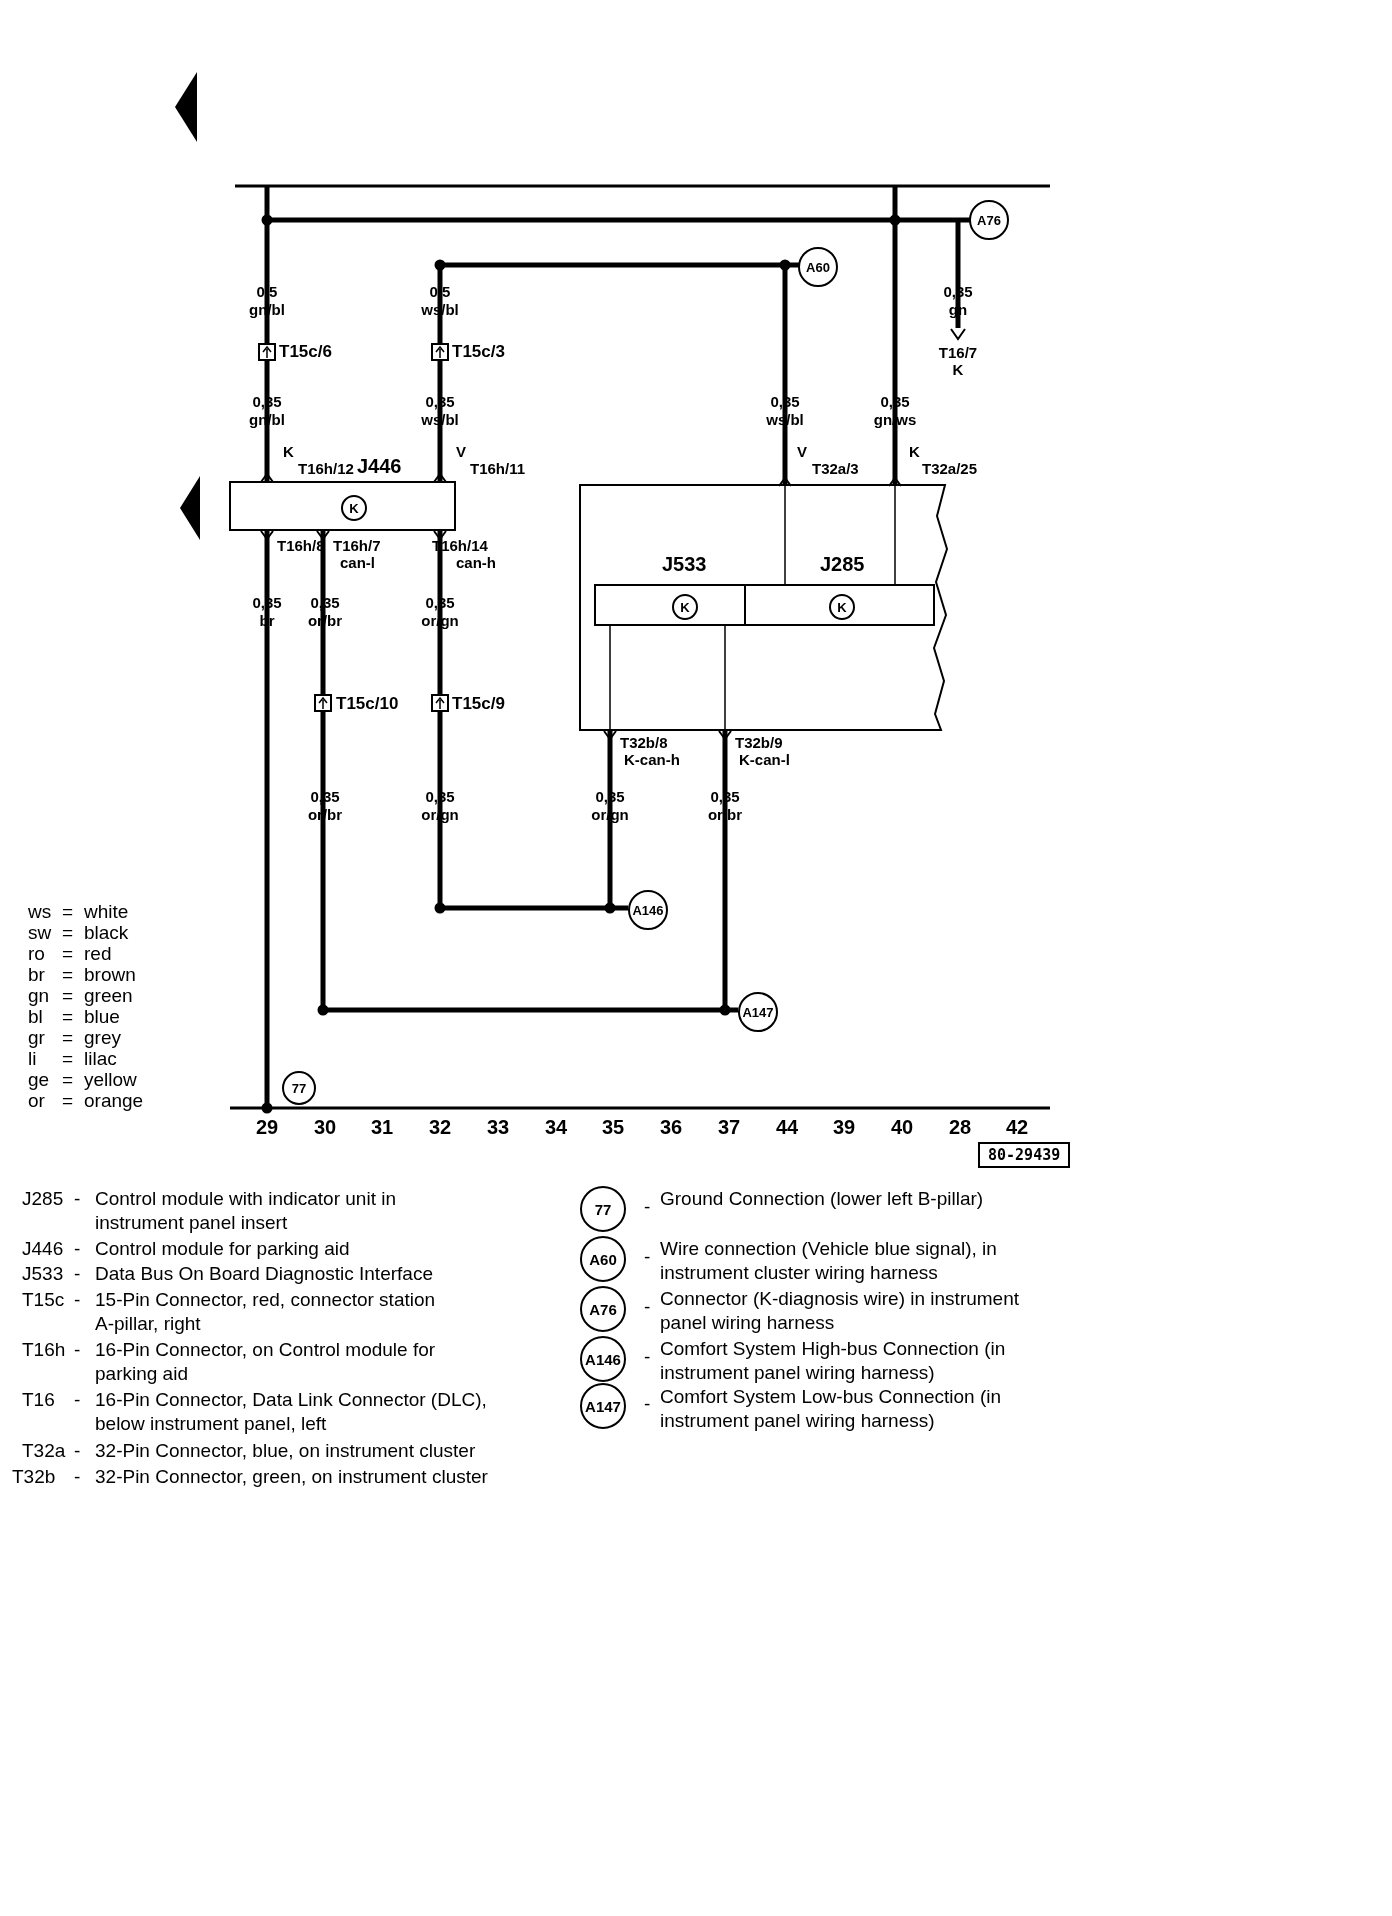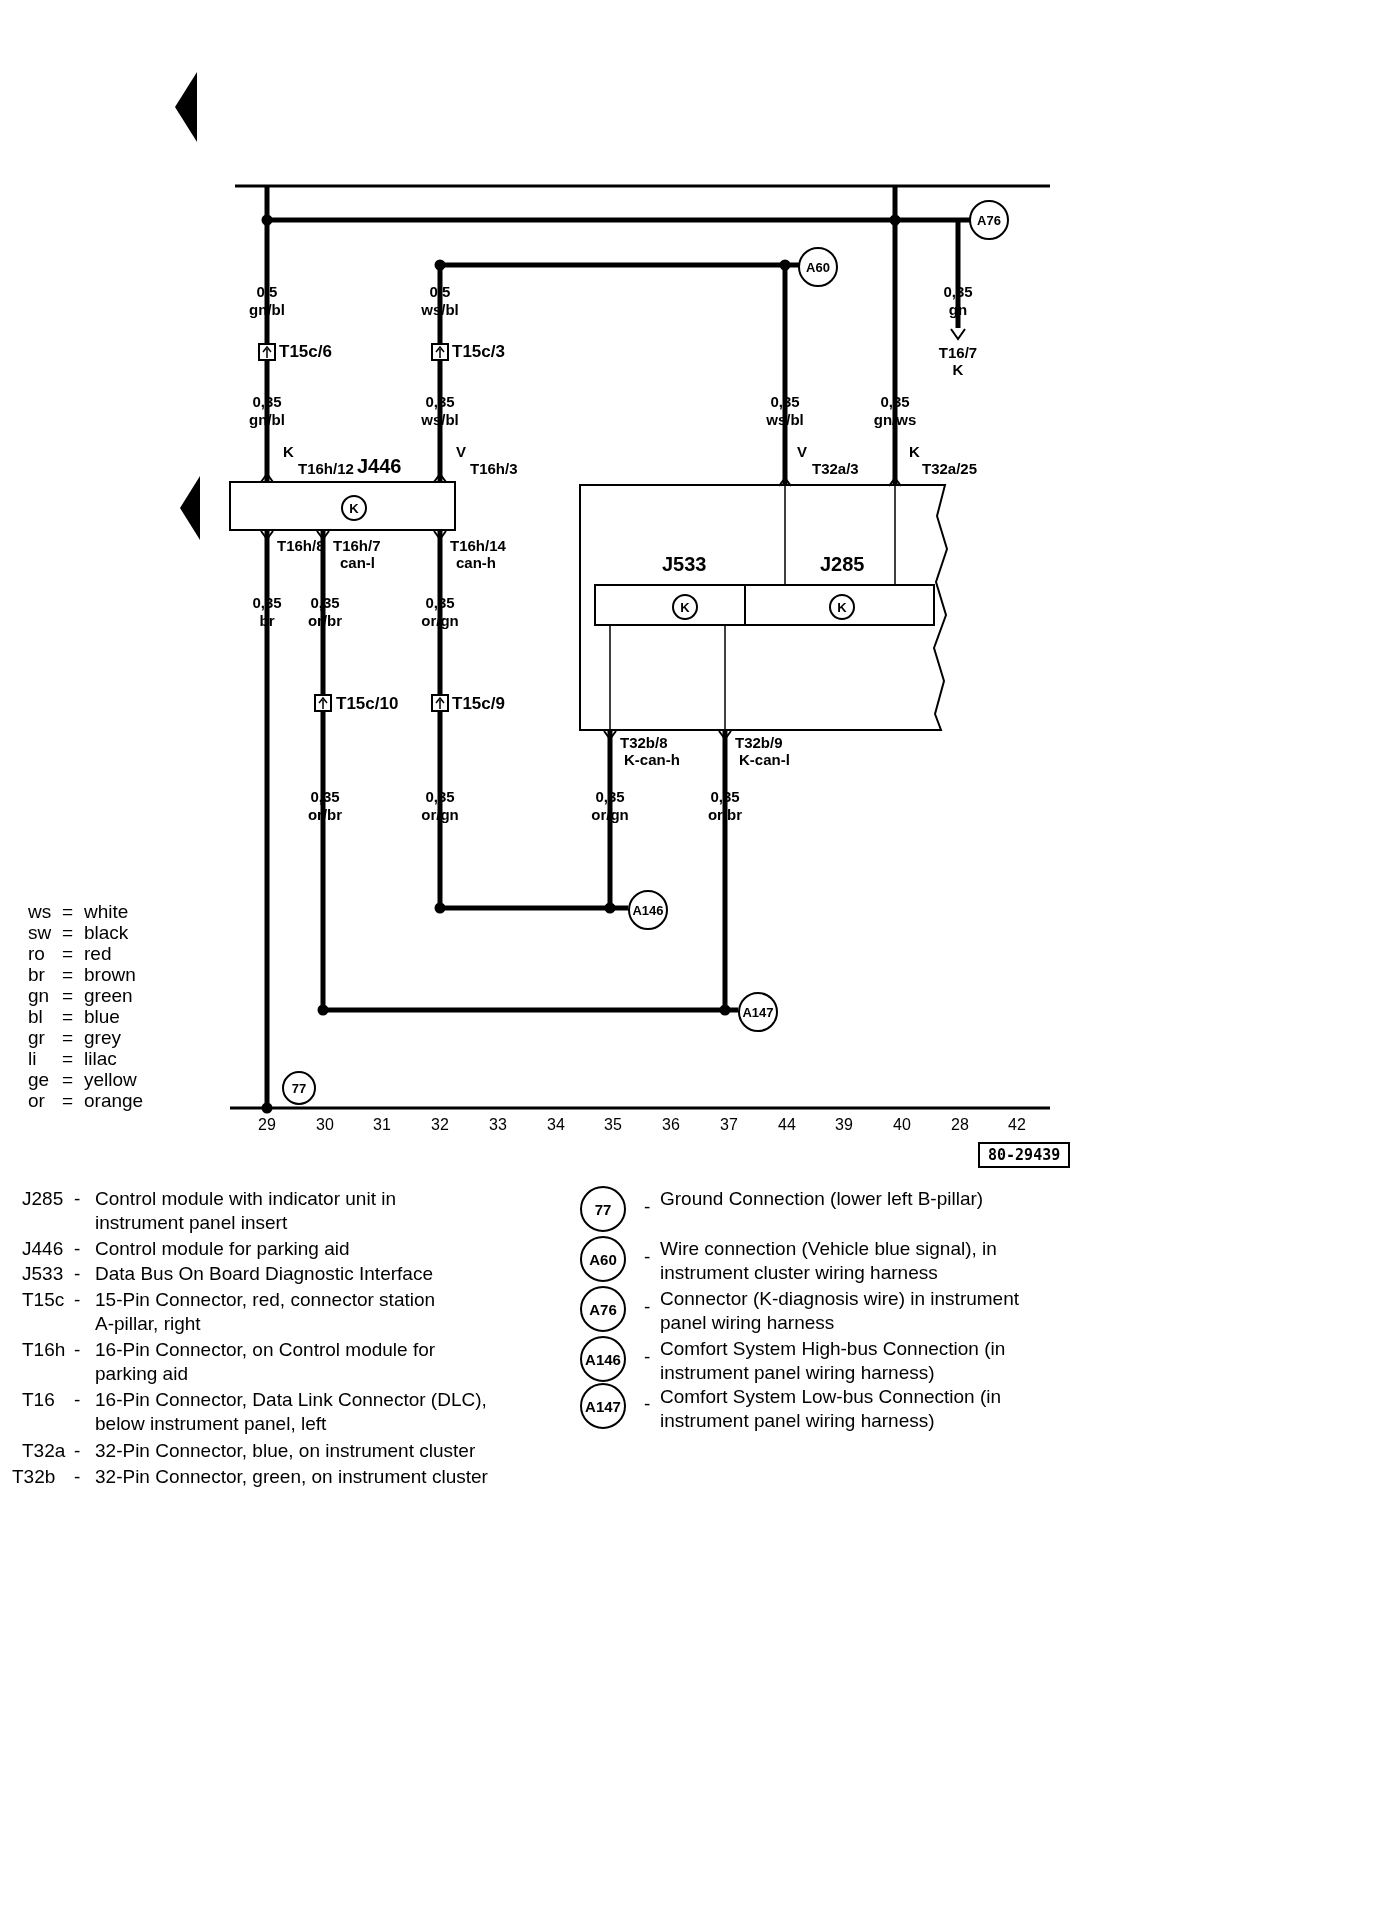--- a/index.html
+++ b/index.html
@@ -14,21 +14,21 @@
   .ctr { transform:translateX(-50%); text-align:left; }
   .conn{ position:absolute; font-size:17px; font-weight:bold; white-space:nowrap; }
   .comp{ position:absolute; font-size:20px; font-weight:bold; white-space:nowrap; }
   .kc  { position:absolute; width:22px; height:22px; border:2px solid #000; border-radius:50%;
          background:#fff; display:flex; align-items:center; justify-content:center;
          font-size:13px; font-weight:bold; }
   .node{ position:absolute; border:2px solid #000; border-radius:50%; background:#fff;
          display:flex; align-items:center; justify-content:center; font-size:13px; font-weight:bold; }
   .n36 { width:36px; height:36px; }
   .n30 { width:30px; height:30px; }
-  .track{ position:absolute; transform:translateX(-50%); font-size:16px; font-weight:normal; top:1116px; }
+  .track{ position:absolute; transform:translateX(-50%); font-size:20px; font-weight:bold; top:1116px; }
   .refbox{ position:absolute; left:978px; top:1142px; border:2px solid #000; padding:2px 8px;
            font-family:"DejaVu Sans Mono", monospace; font-size:15px; font-weight:bold; background:#fff; }
   .clrow{ position:absolute; left:28px; font-size:19px; white-space:nowrap; }
   .cla { display:inline-block; width:34px; }
   .cle { display:inline-block; width:22px; }
   .lg  { position:absolute; font-size:19px; white-space:nowrap; }
   .lgc { position:absolute; left:580px; width:42px; height:42px; border:2px solid #000; border-radius:50%;
          background:#fff; display:flex; align-items:center; justify-content:center;
          font-size:15px; font-weight:bold; }
 </style>
@@ -139,25 +139,25 @@
 or/br</div>
 
   <div class="conn" style="left:279px;top:342px">T15c/6</div>
   <div class="conn" style="left:452px;top:342px">T15c/3</div>
   <div class="conn" style="left:336px;top:694px">T15c/10</div>
   <div class="conn" style="left:452px;top:694px">T15c/9</div>
 
   <div class="pin" style="left:283px;top:444px">K</div>
   <div class="pin" style="left:298px;top:461px">T16h/12</div>
   <div class="pin" style="left:456px;top:444px">V</div>
-  <div class="pin" style="left:470px;top:461px">T16h/3</div>
+  <div class="pin" style="left:470px;top:461px">T16h/11</div>
   <div class="pin" style="left:277px;top:538px">T16h/8</div>
   <div class="pin" style="left:333px;top:538px">T16h/7</div>
   <div class="pin" style="left:340px;top:555px">can-l</div>
-  <div class="pin" style="left:450px;top:538px">T16h/14</div>
+  <div class="pin" style="left:432px;top:538px">T16h/14</div>
   <div class="pin" style="left:456px;top:555px">can-h</div>
   <div class="pin" style="left:797px;top:444px">V</div>
   <div class="pin" style="left:812px;top:461px">T32a/3</div>
   <div class="pin" style="left:909px;top:444px">K</div>
   <div class="pin" style="left:922px;top:461px">T32a/25</div>
   <div class="pin ctr" style="left:958px;top:345px">T16/7</div>
   <div class="pin ctr" style="left:958px;top:362px">K</div>
   <div class="pin" style="left:620px;top:735px">T32b/8</div>
   <div class="pin" style="left:624px;top:752px">K-can-h</div>
   <div class="pin" style="left:735px;top:735px">T32b/9</div>

